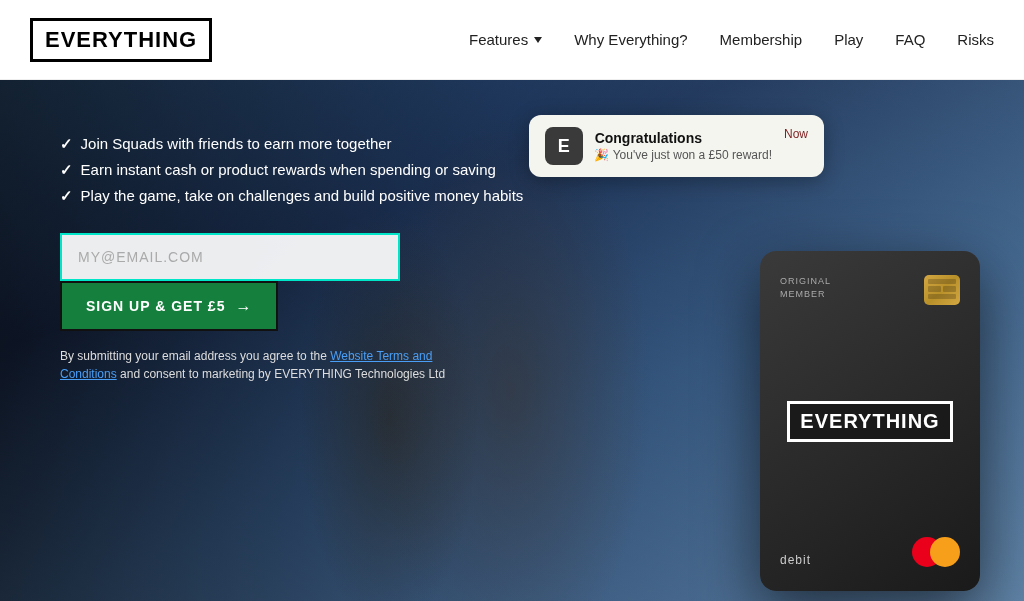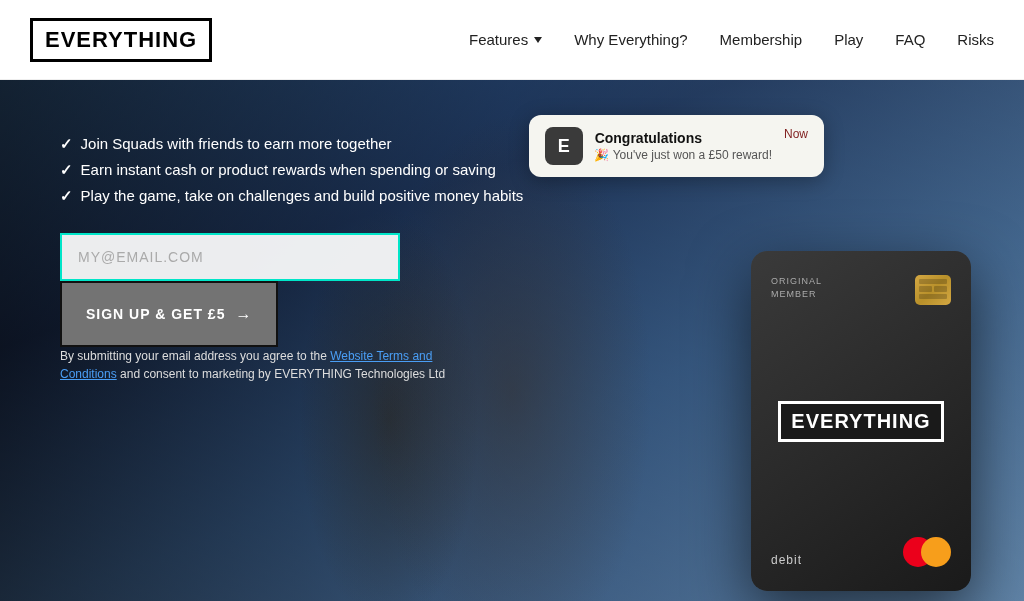--- a/index.html
+++ b/index.html
@@ -119,39 +119,39 @@
       font-size: 14px;
       border: 2px solid #00e5c8;
       background: rgba(255,255,255,0.92);
       color: #555;
       letter-spacing: 1px;
       outline: none;
       text-transform: uppercase;
     }
     .email-input::placeholder { color: #aaa; }
     .signup-btn {
-      padding: 22px 24px;
-      background: #737373;
+      padding: 14px 24px;
+      background: #15803d;
       color: #fff;
       font-size: 14px;
       font-weight: 700;
       letter-spacing: 1px;
       border: 2px solid #111;
       cursor: pointer;
       text-transform: uppercase;
       display: flex;
       align-items: center;
       gap: 10px;
       max-width: fit-content;
     }
     .arrow-right {
       font-size: 16px;
     }
     .terms-text {
-      margin-top: 0;
+      margin-top: 16px;
       color: #ddd;
       font-size: 12px;
       max-width: 420px;
       line-height: 1.5;
     }
     .terms-link {
       color: #4a9ef5;
       text-decoration: underline;
       cursor: pointer;
     }
@@ -199,21 +199,21 @@
     }
     .notif-time {
       font-size: 12px;
       color: #7f1d1d;
       align-self: flex-start;
     }
 
     
     .card-container {
       position: absolute;
-      right: 53px;
+      right: 44px;
       bottom: 0;
       z-index: 8;
       width: 220px;
       height: 350px;
       margin-left: 6px;
     }
     .credit-card {
       width: 220px;
       height: 340px;
       background: linear-gradient(145deg, #3a3a3a 0%, #2a2a2a 50%, #1a1a1a 100%);

